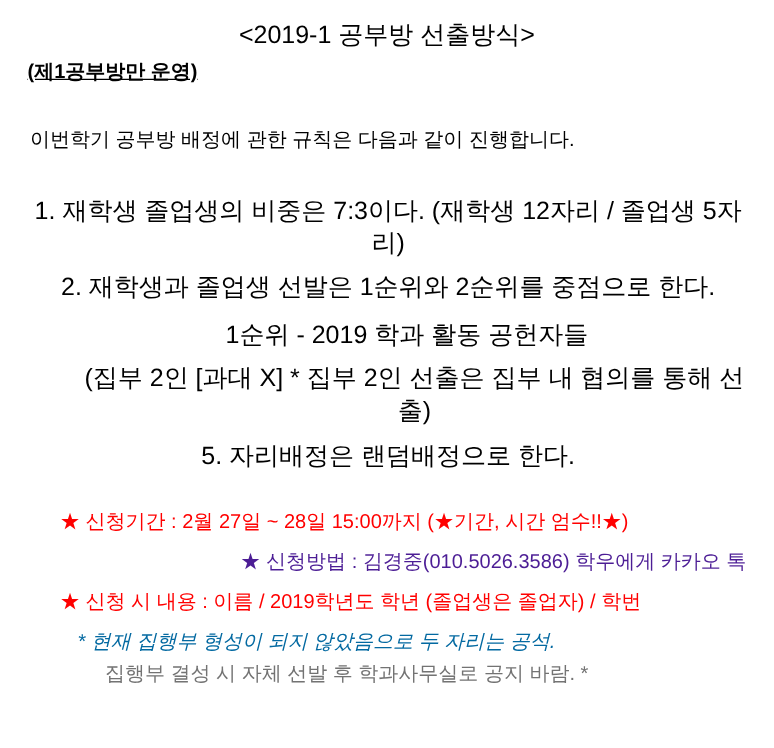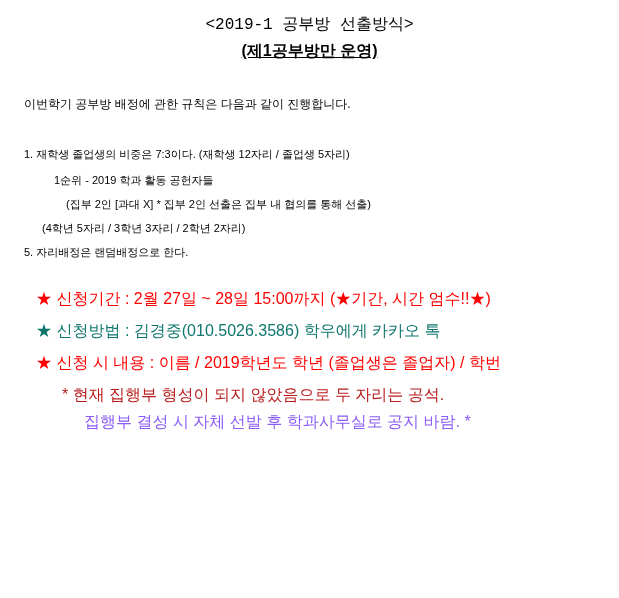--- a/index.html
+++ b/index.html
@@ -17,41 +17,42 @@
   }
   .page {
     width: 619px;
     height: 598px;
     box-sizing: border-box;
     padding: 14px 22px 0 22px;
     position: relative;
   }
   .title {
     text-align: center;
-    font-size: 16px;
+    font-size: 20px;
     letter-spacing: 0px;
     margin: 0 0 6px 0;
-    font-family: Liberation Mono, monospace;
+    font-family: Liberation Sans, sans-serif;
   }
   .subtitle {
-    text-align: center;
+    text-align: left;
     font-size: 16px;
     font-weight: bold;
     text-decoration: underline;
     margin: 0 0 34px 0;
     font-family: "Liberation Sans", sans-serif;
   }
   .intro {
-    font-size: 12px;
+    font-size: 16px;
     margin: 0 0 34px 2px;
     font-family: "Liberation Sans", sans-serif;
   }
   .rules {
-    font-size: 11px;
+    font-size: 20px;
     font-family: "Liberation Sans", sans-serif;
+    text-align: center;
   }
   .rule {
     margin: 0 0 10px 2px;
     line-height: 1.28;
   }
   .sub1 {
     margin: 12px 0 10px 32px;
     line-height: 1.28;
   }
   .sub2 {
@@ -61,55 +62,57 @@
   .sub1b {
     margin: 0 0 10px 20px;
     line-height: 1.28;
   }
   .notes {
     margin-top: 30px;
     font-size: 16px;
     font-family: "Liberation Sans", sans-serif;
   }
   .note {
-    margin: 0 0 11px 14px;
+    margin: 0 0 11px 26px;
     line-height: 1.3;
   }
   .note-red {
     color: #ff0000;
   }
   .note-black {
-    color: #0f766e;
+    color: #4c1d95;
+    text-align: right;
   }
   .note-sub {
-    color: #b91c1c;
+    color: #0369a1;
     margin: 0 0 6px 40px;
     line-height: 1.3;
+    font-style: italic;
   }
   .note-sub2 {
-    color: #8b5cf6;
+    color: #737373;
     margin: 0 0 0 62px;
     line-height: 1.3;
   }
 </style>
 </head>
 <body>
 
 <div class="page">
 
   <div class="title">&lt;2019-1 공부방 선출방식&gt;</div>
   <div class="subtitle">(제1공부방만 운영)</div>
 
   <div class="intro">이번학기 공부방 배정에 관한 규칙은 다음과 같이 진행합니다.</div>
 
   <div class="rules">
     <div class="rule">1. 재학생 졸업생의 비중은 7:3이다. (재학생 12자리 / 졸업생 5자리)</div>
+    <div class="rule">2. 재학생과 졸업생 선발은 1순위와 2순위를 중점으로 한다.</div>
     <div class="sub1">1순위 - 2019 학과 활동 공헌자들</div>
     <div class="sub2">(집부 2인 [과대 X] * 집부 2인 선출은 집부 내 협의를 통해 선출)</div>
-    <div class="sub1b">(4학년 5자리 / 3학년 3자리 / 2학년 2자리)</div>
     <div class="rule">5. 자리배정은 랜덤배정으로 한다.</div>
   </div>
 
   <div class="notes">
     <div class="note note-red">★ 신청기간 : 2월 27일 ~ 28일 15:00까지 (★기간, 시간 엄수!!★)</div>
     <div class="note note-black">★ 신청방법 : 김경중(010.5026.3586) 학우에게 카카오 톡</div>
     <div class="note note-red">★ 신청 시 내용 : 이름 / 2019학년도 학년 (졸업생은 졸업자) / 학번</div>
     <div class="note-sub">* 현재 집행부 형성이 되지 않았음으로 두 자리는 공석.</div>
     <div class="note-sub2">집행부 결성 시 자체 선발 후 학과사무실로 공지 바람. *</div>
   </div>

